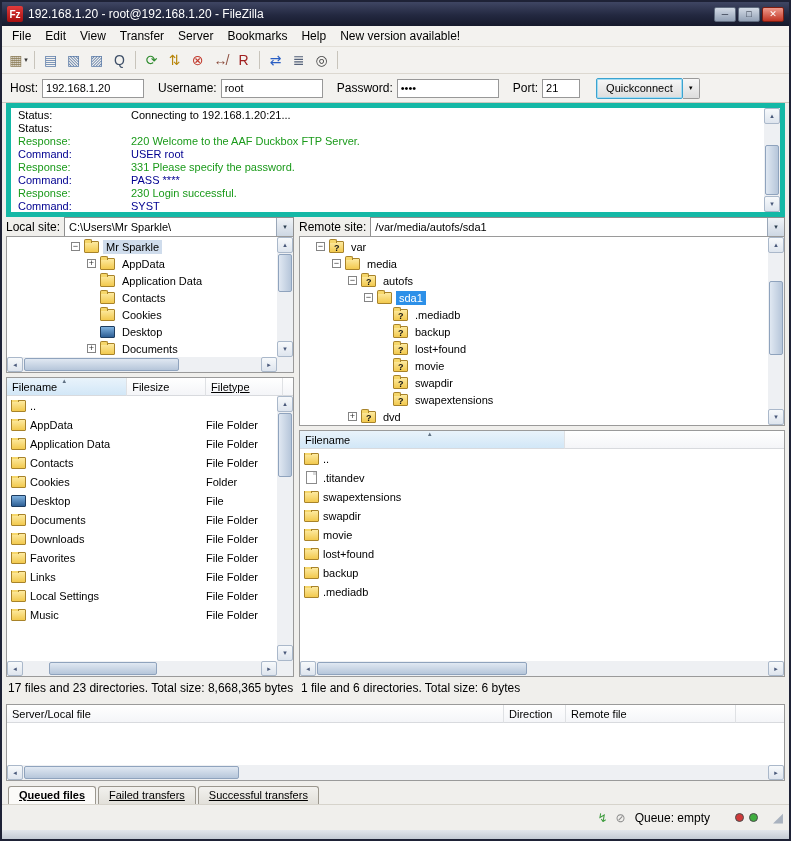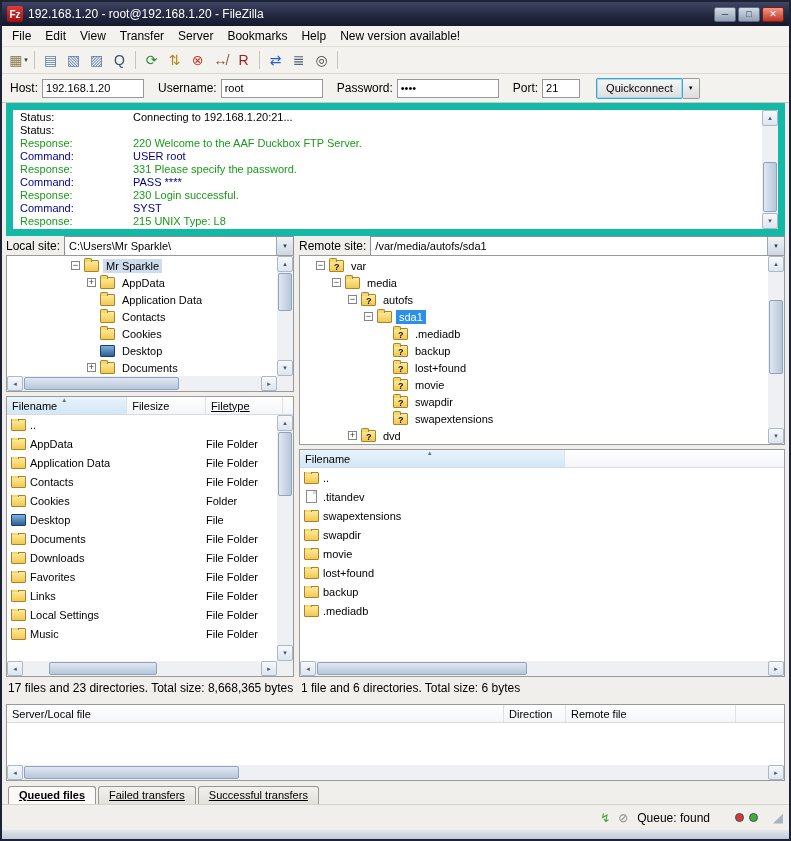--- a/index.html
+++ b/index.html
@@ -19,21 +19,21 @@
 .tb-glyph{font-size:14px;line-height:1;}
 .tb-caret{font-size:7px;color:#333;margin-left:2px;}
 .tb-sep{width:1px;height:18px;background:#c8c4bb;margin:0 4px;}
 .quickbar{height:29px;flex:0 0 auto;display:flex;align-items:center;padding:0 8px;background:#f3f2ef;border-bottom:1px solid #ccc8c0;font-size:12px;}
 .qc-label{margin-right:4px;white-space:nowrap;}
 .qc-input{height:19px;border:1px solid #989898;background:#fff;font-family:"Liberation Sans",sans-serif;font-size:11px;padding:0 3px;margin-right:14px;}
 .qc-host,.qc-user,.qc-pass{width:102px;}
 .qc-port{width:38px;}
 .qc-btn{height:21px;display:flex;align-items:center;padding:0 9px;font-size:11px;background:linear-gradient(#f7f7f7,#dddddd);border:1px solid #3ba3d0;box-shadow:inset 0 0 0 1px #a2dcf2;border-radius:2px;margin-left:2px;white-space:nowrap;}
 .qc-drop{width:17px;height:21px;display:flex;align-items:center;justify-content:center;font-size:7px;background:linear-gradient(#f7f7f7,#dddddd);border:1px solid #9a9a9a;border-left:none;border-radius:0 2px 2px 0;}
-.log-wrap{height:133px;flex:0 0 auto;margin:0 4px;position:relative;background:#fff;border:7px solid #14b8a6;overflow:hidden;}
+.log-wrap{height:114px;flex:0 0 auto;margin:0 4px;position:relative;background:#fff;border:5px solid #14b8a6;overflow:hidden;}
 .log{position:absolute;top:1px;left:0;right:17px;bottom:0;font-size:11px;line-height:13px;overflow:hidden;}
 .log-line{display:flex;white-space:nowrap;}
 .log-type{width:120px;flex:0 0 auto;padding-left:7px;}
 .main{flex:1;min-height:0;display:flex;padding:0 4px;}
 .pane{display:flex;flex-direction:column;min-width:0;}
 .pane-local{width:288px;flex:0 0 auto;}
 .v-splitter{width:5px;flex:0 0 auto;}
 .pane-remote{flex:1;justify-content:flex-end;}
 .site-row{height:19px;flex:0 0 auto;display:flex;align-items:center;gap:4px;font-size:12px;}
 .combo{flex:1;height:20px;min-width:0;background:#fff;border:1px solid #8f8f8f;display:flex;align-items:stretch;}
@@ -626,21 +626,21 @@
       <span class="tab active">Queued files</span>
       <span class="tab">Failed transfers</span>
       <span class="tab">Successful transfers</span>
     </div>
 
   <div class="statusbar">
     <span class="sb-icons">
         <span class="sb-icon" style="color: rgb(58, 154, 58);">↯</span>
         <span class="sb-icon" style="color: rgb(138, 138, 138);">⊘</span>
       </span>
-    <span>Queue: found</span>
+    <span>Queue: empty</span>
     <span class="leds">
         <span class="led" style="background: rgb(207, 58, 58);"></span>
         <span class="led" style="background: rgb(63, 174, 63);"></span>
       </span>
     <span class="grip">◢</span>
   </div>
 
   <div class="bottom-frame"></div>
 </div>
 

